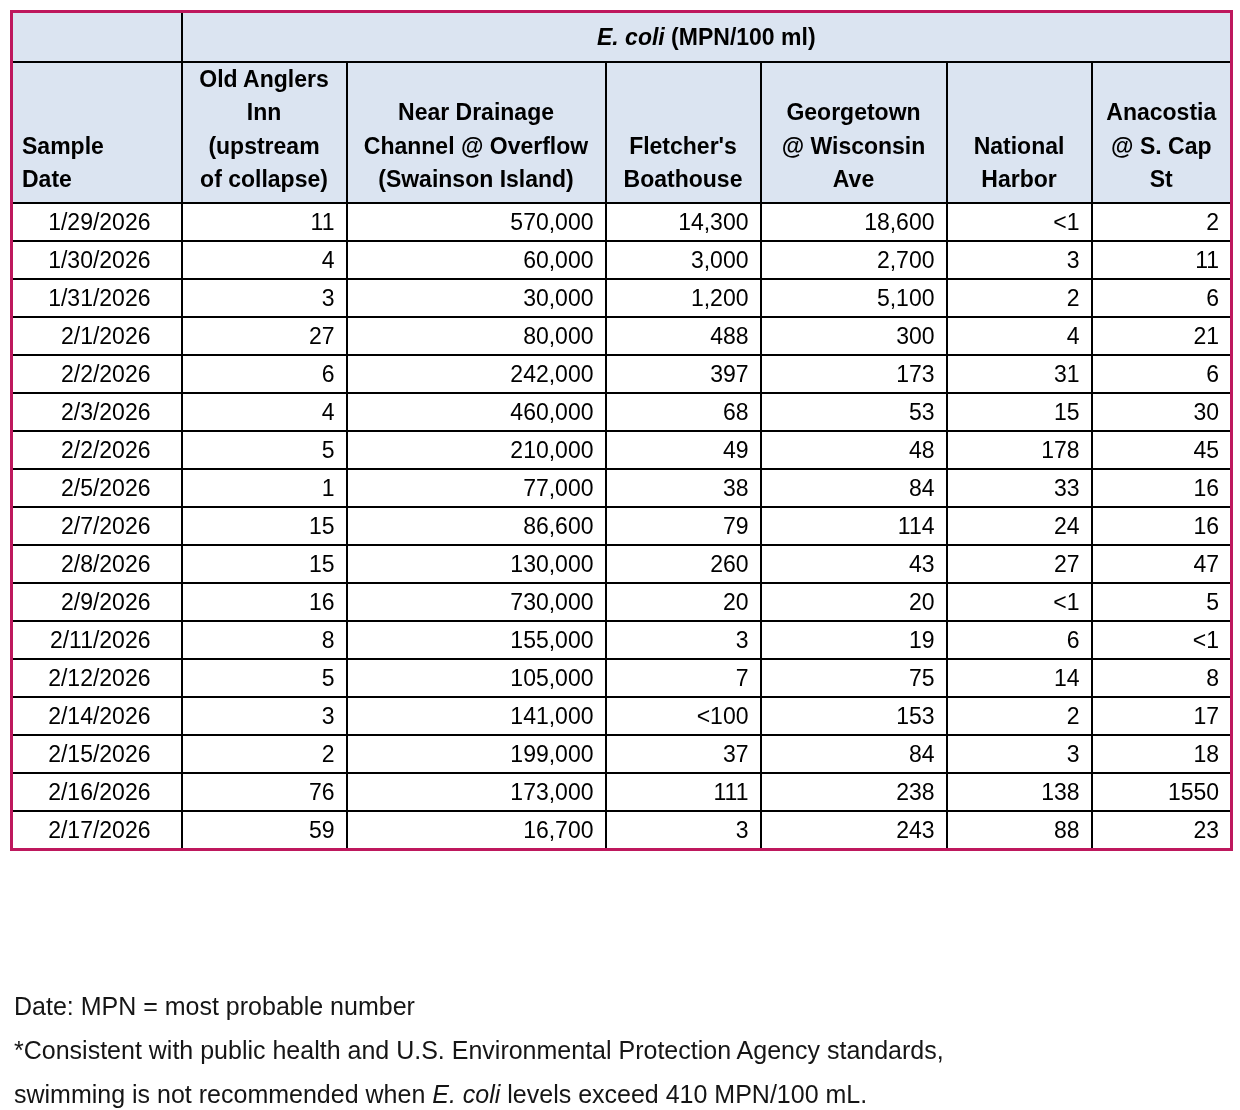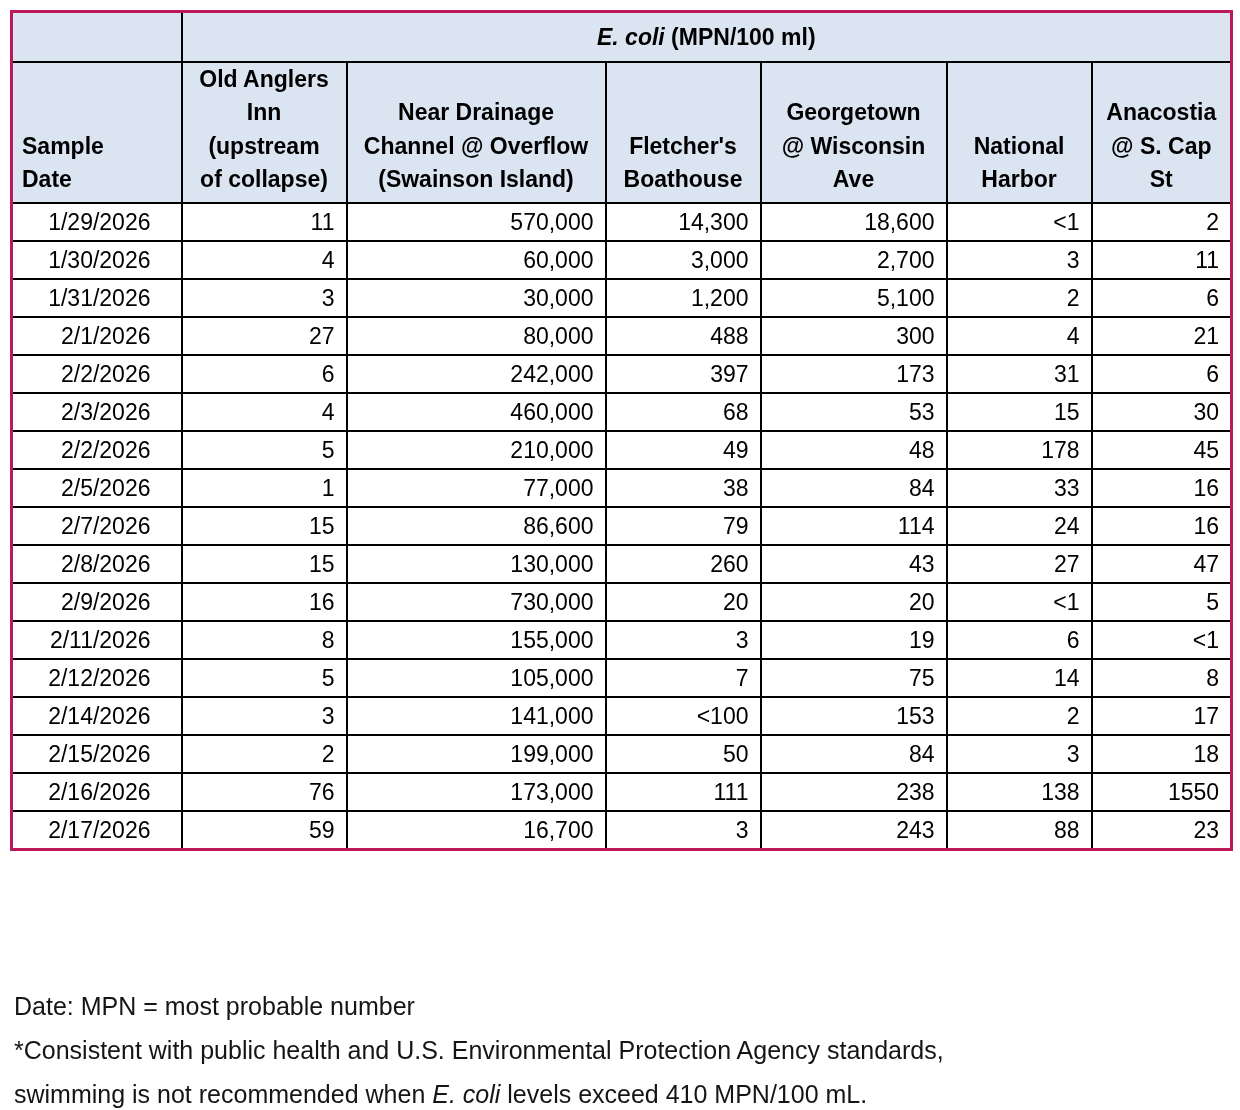--- a/index.html
+++ b/index.html
@@ -246,21 +246,21 @@
           <td class="num-col">141,000</td>
           <td class="num-col">&lt;100</td>
           <td class="num-col">153</td>
           <td class="num-col">2</td>
           <td class="num-col">17</td>
         </tr>
         <tr>
           <td class="date-col">2/15/2026</td>
           <td class="num-col">2</td>
           <td class="num-col">199,000</td>
-          <td class="num-col">50</td>
+          <td class="num-col">37</td>
           <td class="num-col">84</td>
           <td class="num-col">3</td>
           <td class="num-col">18</td>
         </tr>
         <tr>
           <td class="date-col">2/16/2026</td>
           <td class="num-col">76</td>
           <td class="num-col">173,000</td>
           <td class="num-col">111</td>
           <td class="num-col">238</td>

